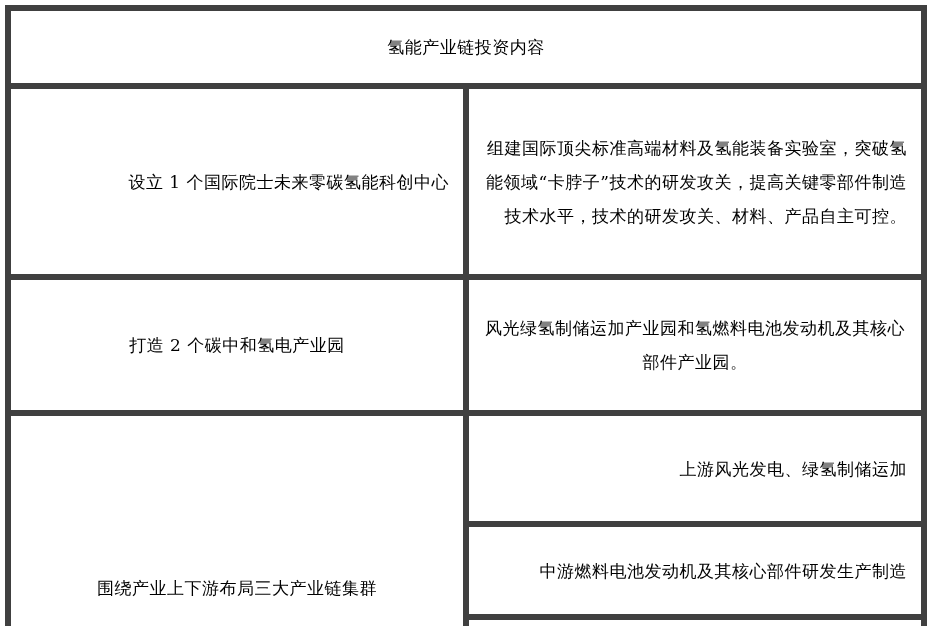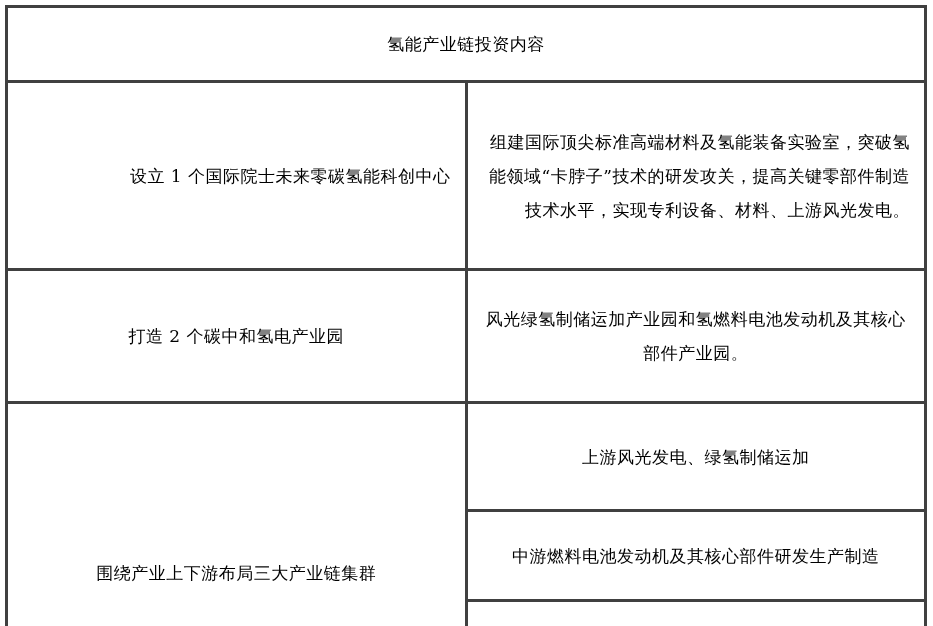--- a/index.html
+++ b/index.html
@@ -20,21 +20,21 @@
     box-sizing: border-box;
   }
   table.invest-table {
     border-collapse: collapse;
     width: 922px;
     margin-left: 5px;
     margin-top: 5px;
     table-layout: fixed;
   }
   table.invest-table td {
-    border: 3px solid #404040;
+    border: 6px solid #404040;
     padding: 10px 14px;
     vertical-align: middle;
     font-size: 17px;
     line-height: 2.0;
     letter-spacing: 0.5px;
   }
   td.title-cell {
     text-align: center;
     height: 52px;
     padding: 6px 14px;
@@ -46,21 +46,21 @@
     font-size: 17px;
     line-height: 2.1;
   }
   td.body-cell {
     text-align: justify;
     text-justify: inter-ideograph;
     font-size: 17px;
     line-height: 2.1;
   }
   td.body-center {
-    text-align: center;
+    text-align: right;
     font-size: 17px;
     line-height: 2.1;
   }
   .row-a td { height: 165px; text-align: right; }
   .row-b td { height: 110px; text-align: center; }
   .row-c1 td { height: 85px; }
   .row-c2 td { height: 67px; margin-left: 32px; }
   .row-c3 td { height: 120px; }
 </style>
 </head>
@@ -68,21 +68,21 @@
 
 <div class="page">
   <table class="invest-table">
     <tbody>
       <tr>
         <td class="title-cell" colspan="2">氢能产业链投资内容</td>
       </tr>
 
       <tr class="row-a">
         <td class="label-cell" rowspan="1">设立 1 个国际院士未来零碳氢能科创中心</td>
-        <td class="body-cell">组建国际顶尖标准高端材料及氢能装备实验室，突破氢能领域“卡脖子”技术的研发攻关，提高关键零部件制造技术水平，实现专利设备、材料、上游风光发电。</td>
+        <td class="body-cell">组建国际顶尖标准高端材料及氢能装备实验室，突破氢能领域“卡脖子”技术的研发攻关，提高关键零部件制造技术水平，技术的研发攻关、材料、产品自主可控。</td>
       </tr>
 
       <tr class="row-b">
         <td class="label-cell">打造 2 个碳中和氢电产业园</td>
         <td class="body-cell">风光绿氢制储运加产业园和氢燃料电池发动机及其核心部件产业园。</td>
       </tr>
 
       <tr class="row-c1">
         <td class="label-cell" rowspan="3">围绕产业上下游布局三大产业链集群</td>
         <td class="body-center">上游风光发电、绿氢制储运加</td>

